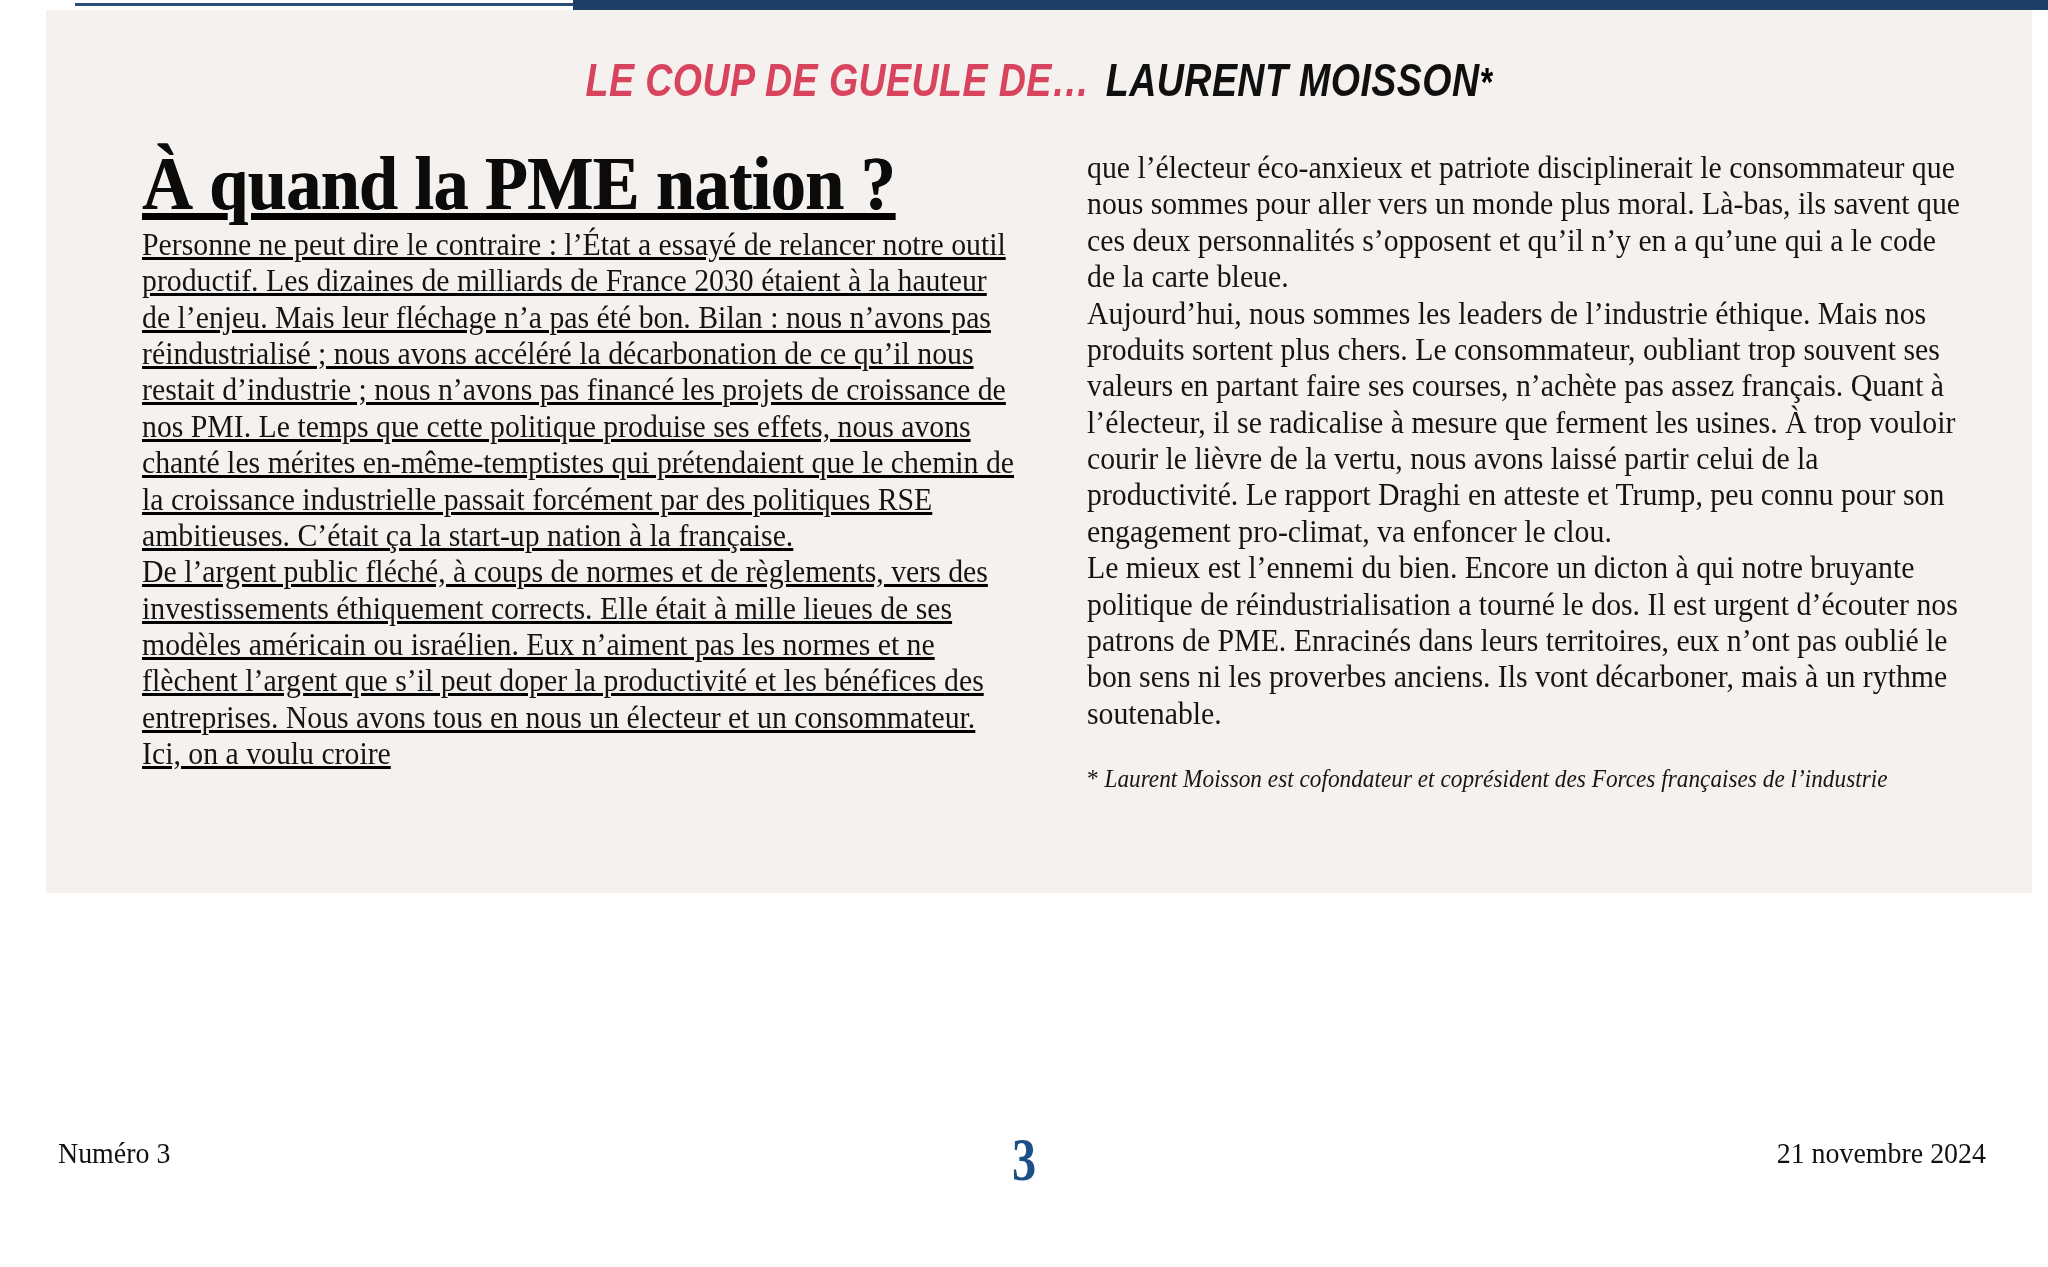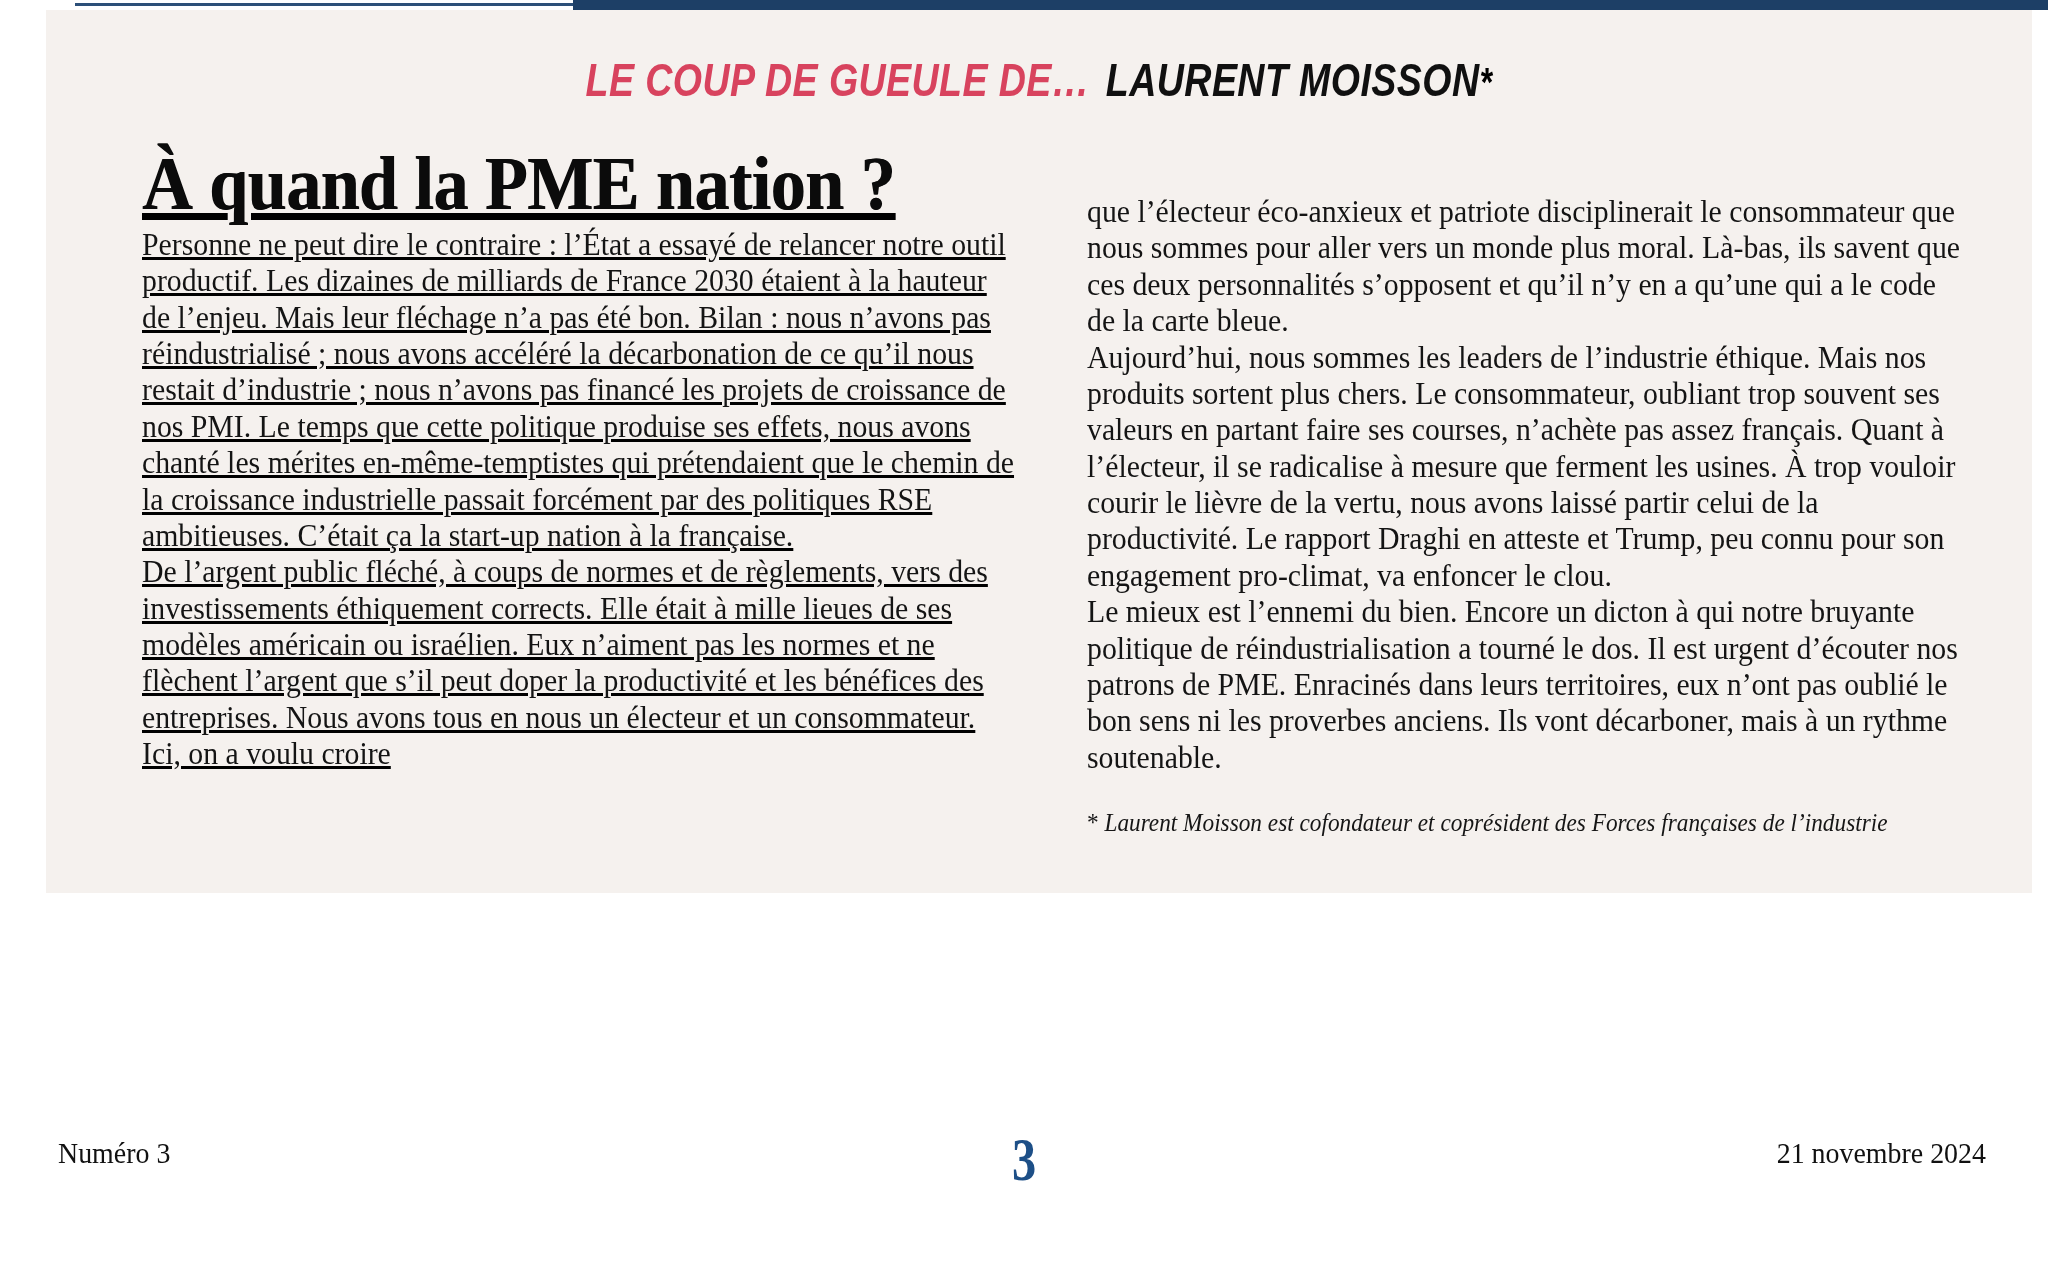--- a/index.html
+++ b/index.html
@@ -42,21 +42,21 @@
   #rubric .author{ color:#101010; margin-left:20px;}
   #rubric .star{ font-size:40px; }
   
   #cols{
     position:absolute;left:38px;top:140px;width:1910px;height:960px;
   }
   .col{
     position:absolute;top:0;width:925px;
   }
   .col.left{ left:58px;text-decoration:underline; }
-  .col.right{ left:1003px;margin-top:44px; }
+  .col.right{ left:1003px; }
   
   #headline{
     font-family:"Liberation Serif", serif;
     font-weight:700;
     font-size:76px;
     line-height:0.88;
     letter-spacing:-0.5px;
     color:#0b0b0b;
     margin:0 0 10px 0;
     transform:scaleX(0.92);

